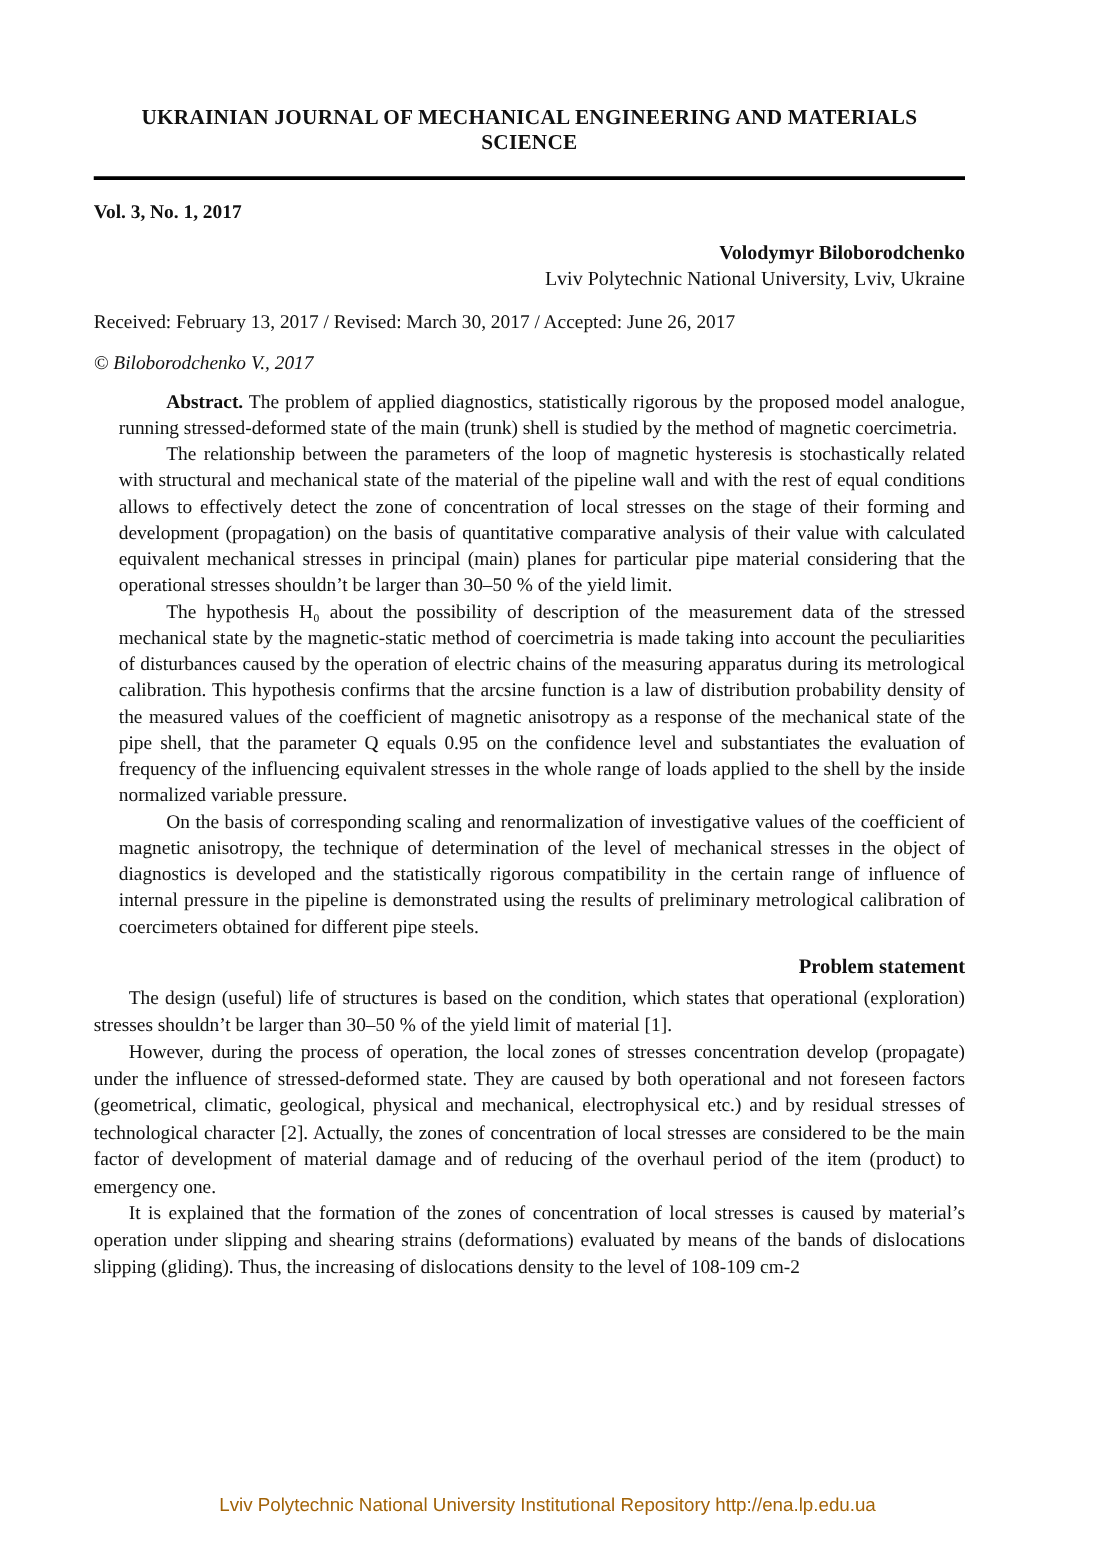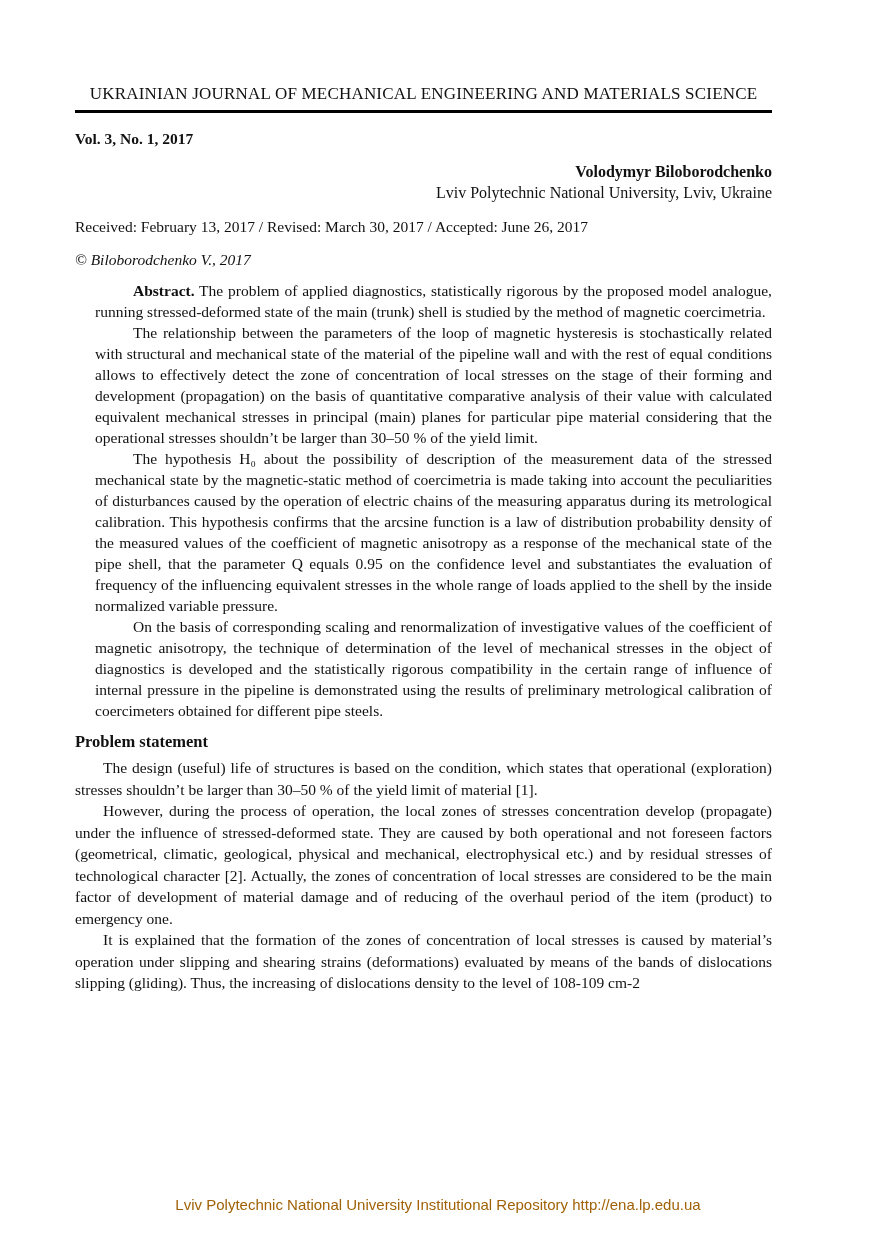--- a/index.html
+++ b/index.html
@@ -11,25 +11,25 @@
     color: #111111;
     -webkit-font-smoothing: antialiased;
   }
   .page {
     position: absolute; inset: 0;
     padding: 84px 104px 0 75px; 
     box-sizing: border-box;
   }
   
   .journal-title {
-    font-weight: normal;
+    font-weight: bold;
     font-size: 17px;
     text-align: center;
     letter-spacing: 0.2px;
-    padding-bottom: 6px;
+    padding-bottom: 17px;
     border-bottom: 3px solid #000000;
   }
   .vol-line {
     font-weight: bold;
     font-size: 15.5px;
     margin-top: 17px;
   }
   .byline {
     text-align: right;
     margin-top: 13px;
@@ -62,21 +62,21 @@
     line-height: 21px;
     text-align: justify;
   }
   .abstract p { margin: 0; text-indent: 38px; }
   .abstract .lead { font-weight: bold; }
   .keywords { margin-top: 9px; }
   .keywords .lead { font-weight: bold; }
   
   .section-heading {
     margin-top: 11px;
-    text-align: left;
+    text-align: right;
     font-weight: bold;
     font-size: 16.5px;
   }
   .body-text {
     margin-top: 5px;
     font-size: 15.5px;
     line-height: 21.5px;
     text-align: justify;
   }
   .body-text p { margin: 0; text-indent: 28px; }

